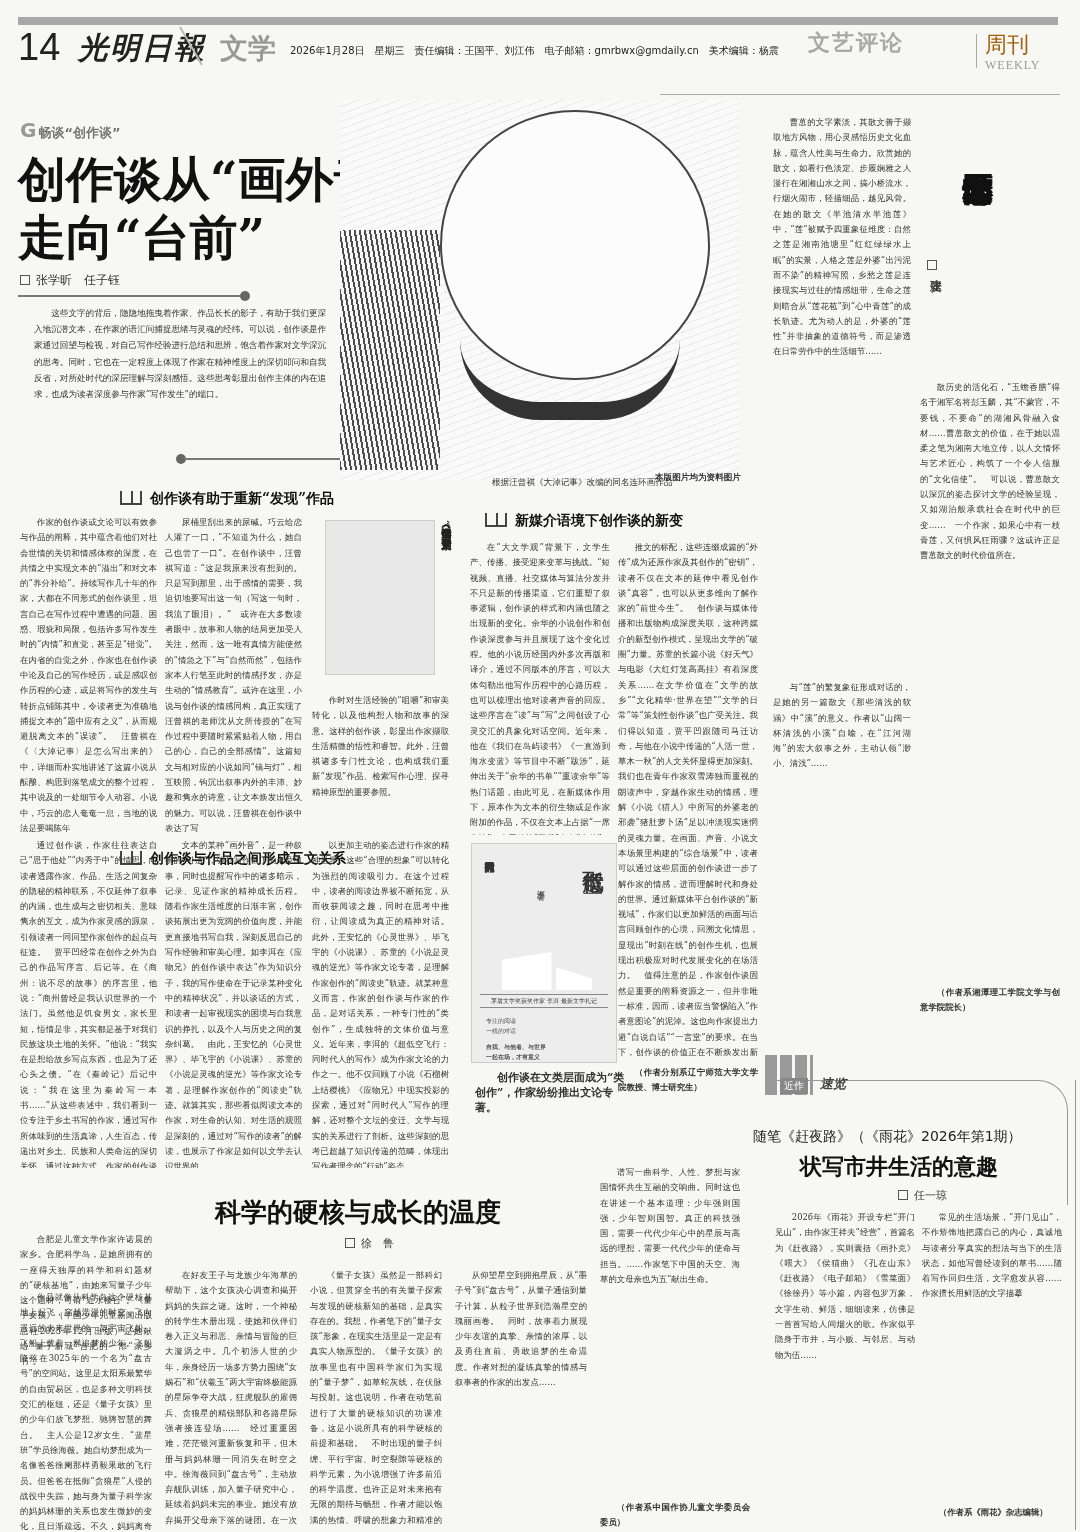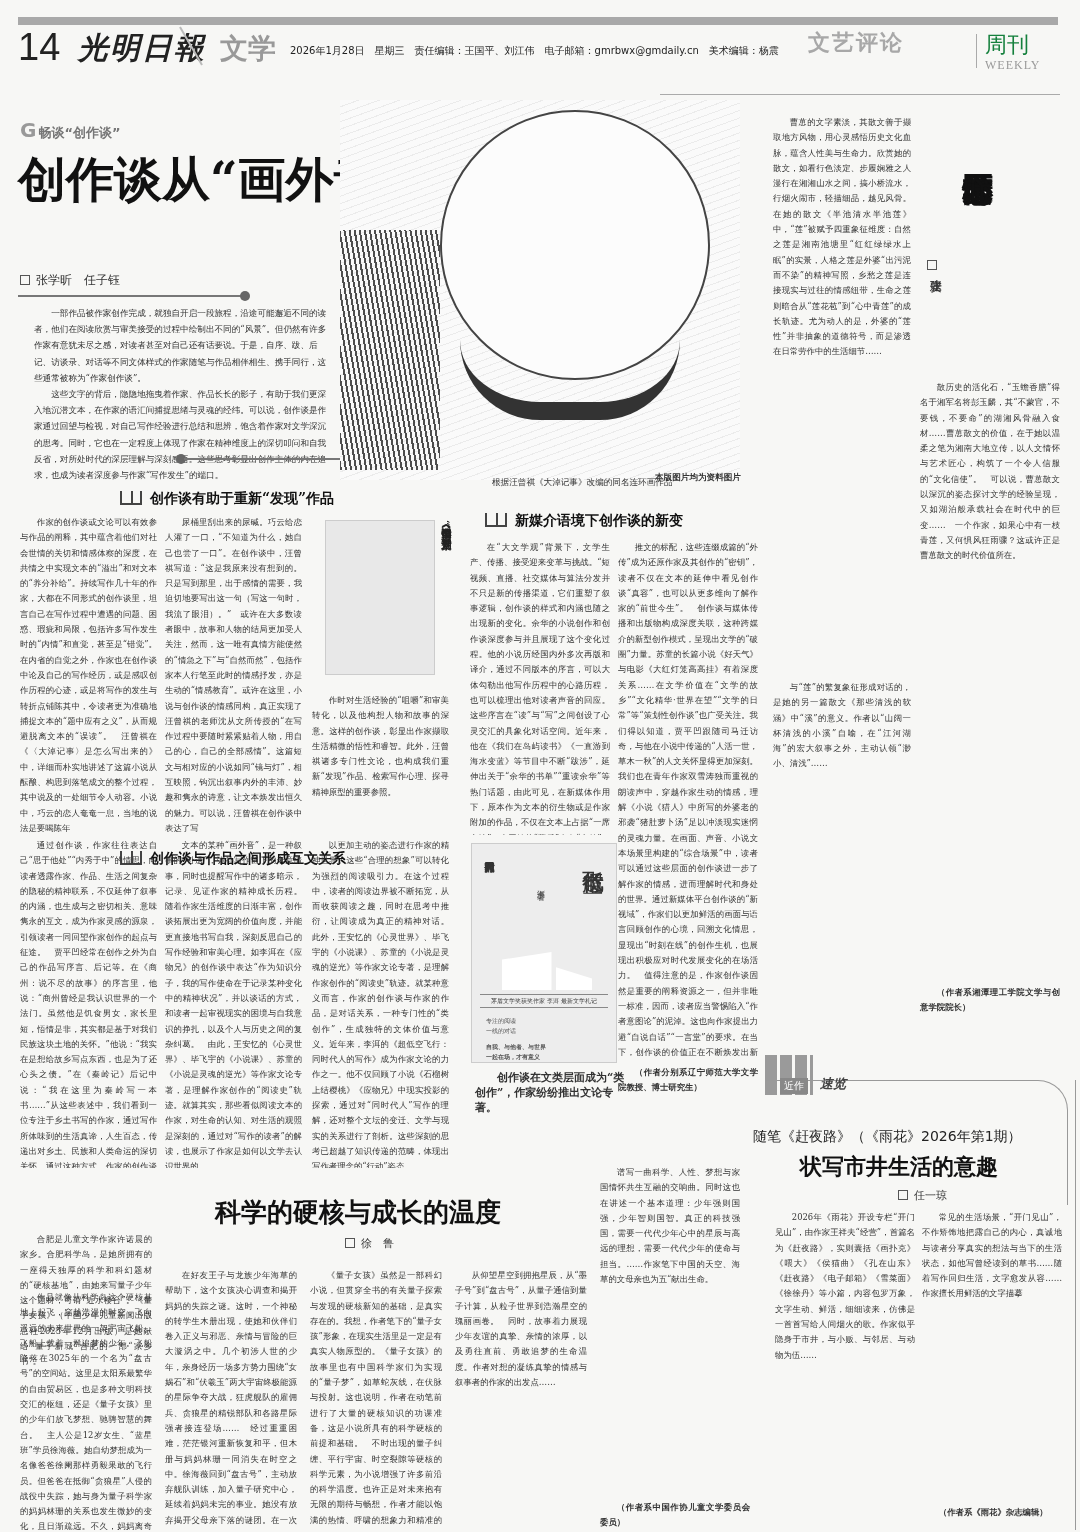--- a/index.html
+++ b/index.html
@@ -5,21 +5,21 @@
 *{box-sizing:border-box;margin:0;padding:0}
 body{width:1080px;height:1532px;background:#f7f7f5;font-family:"DejaVu Serif",serif;color:#222;position:relative;overflow:hidden}
 .abs{position:absolute}
 .topbar{left:18px;top:17px;width:1040px;height:8px;background:#a9a9a9}
 .pagenum{left:18px;top:28px;font-family:"Liberation Sans",sans-serif;font-size:38px;line-height:38px;color:#222}
 .mast{left:78px;top:28px;font-size:30px;font-style:italic;font-weight:bold;font-family:"DejaVu Serif",serif;letter-spacing:2px;color:#222}
 .slash{left:190px;top:24px;width:2px;height:44px;background:#bbb;transform:rotate(-30deg)}
 .section{left:220px;top:30px;font-size:28px;font-weight:bold;color:#999;font-family:"DejaVu Sans",sans-serif}
 .meta{left:290px;top:44px;font-size:10px;font-family:"DejaVu Sans",sans-serif;color:#222;white-space:nowrap}
 .review-title{left:808px;top:28px;font-size:22px;color:#a8a8a8;font-family:"DejaVu Sans",sans-serif;font-weight:bold;letter-spacing:2px}
-.weekly-zh{left:985px;top:30px;font-size:22px;color:#15803d;font-family:"DejaVu Sans",sans-serif}
+.weekly-zh{left:985px;top:30px;font-size:22px;color:#a16207;font-family:"DejaVu Sans",sans-serif}
 .weekly-en{left:985px;top:58px;font-size:12px;color:#999;font-family:"Liberation Serif",serif;letter-spacing:1px}
 .vsep{left:976px;top:34px;width:1px;height:34px;background:#aaa}
 .hline3{left:660px;top:94px;width:400px;height:1px;background:#aaa}
 .kicker{left:20px;top:118px;font-size:13px;font-weight:bold;color:#777;font-family:"DejaVu Sans",sans-serif}
 .kicker .g{font-size:20px;color:#999;font-weight:bold;margin-right:2px}
 .headline{left:18px;top:150px;font-size:48px;line-height:58px;font-weight:bold;font-family:"DejaVu Serif",serif;color:#111;width:400px}
 .byline{left:20px;top:272px;font-size:12px;color:#333}
 .box{display:inline-block;width:10px;height:10px;border:1px solid #555;margin-right:6px;vertical-align:-1px}
 .rule-dot{height:2px;background:#777}
 .dot{width:10px;height:10px;border-radius:50%;background:#666}
@@ -68,26 +68,26 @@
 <div class="abs meta">2026年1月28日　星期三　责任编辑：王国平、刘江伟　电子邮箱：gmrbwx@gmdaily.cn　美术编辑：杨震</div>
 <div class="abs review-title">文艺评论</div>
 <div class="abs vsep"></div>
 <div class="abs weekly-zh">周刊</div>
 <div class="abs weekly-en">WEEKLY</div>
 <div class="abs hline3"></div>
 
 <div class="abs kicker"><span class="g">G</span><span>畅谈“创作谈”</span></div>
 <div class="abs headline">
   <div>创作谈从“画外音”</div>
+  <div>走向“台前”</div>
 </div>
 <div class="abs byline"><span class="box"></span><span>张学昕　任子钰</span></div>
 <div class="abs rule-dot" style="left:18px;top:295px;width:225px"></div>
 <div class="abs dot" style="left:240px;top:291px"></div>
 <div class="abs intro">
-  <p>一部作品被作家创作完成，就独自开启一段旅程，沿途可能邂逅不同的读者，他们在阅读欣赏与审美接受的过程中绘制出不同的“风景”。但仍然有许多作家有意犹未尽之感，对读者甚至对自己还有话要说。于是，自序、跋、后记、访谈录、对话等不同文体样式的作家随笔与作品相伴相生、携手同行，这些通常被称为“作家创作谈”。</p>
   <p>这些文字的背后，隐隐地拖曳着作家、作品长长的影子，有助于我们更深入地沉潜文本，在作家的语汇间捕捉思绪与灵魂的经纬。可以说，创作谈是作家通过回望与检视，对自己写作经验进行总结和思辨，饱含着作家对文学深沉的思考。同时，它也在一定程度上体现了作家在精神维度上的深切叩问和自我反省，对所处时代的深层理解与深刻感悟。这些思考彰显出创作主体的内在追求，也成为读者深度参与作家“写作发生”的端口。</p>
 </div>
 <div class="abs dot" style="left:176px;top:454px"></div>
 <div class="abs rule-dot" style="left:184px;top:458px;width:200px"></div>
 
 <div class="abs illus"></div>
 <div class="abs moon"></div>
 <div class="abs reeds"></div>
 <div class="abs boat"></div>
 <div class="abs caption" style="left:492px;top:477px">根据汪曾祺《大淖记事》改编的同名连环画作品</div>

